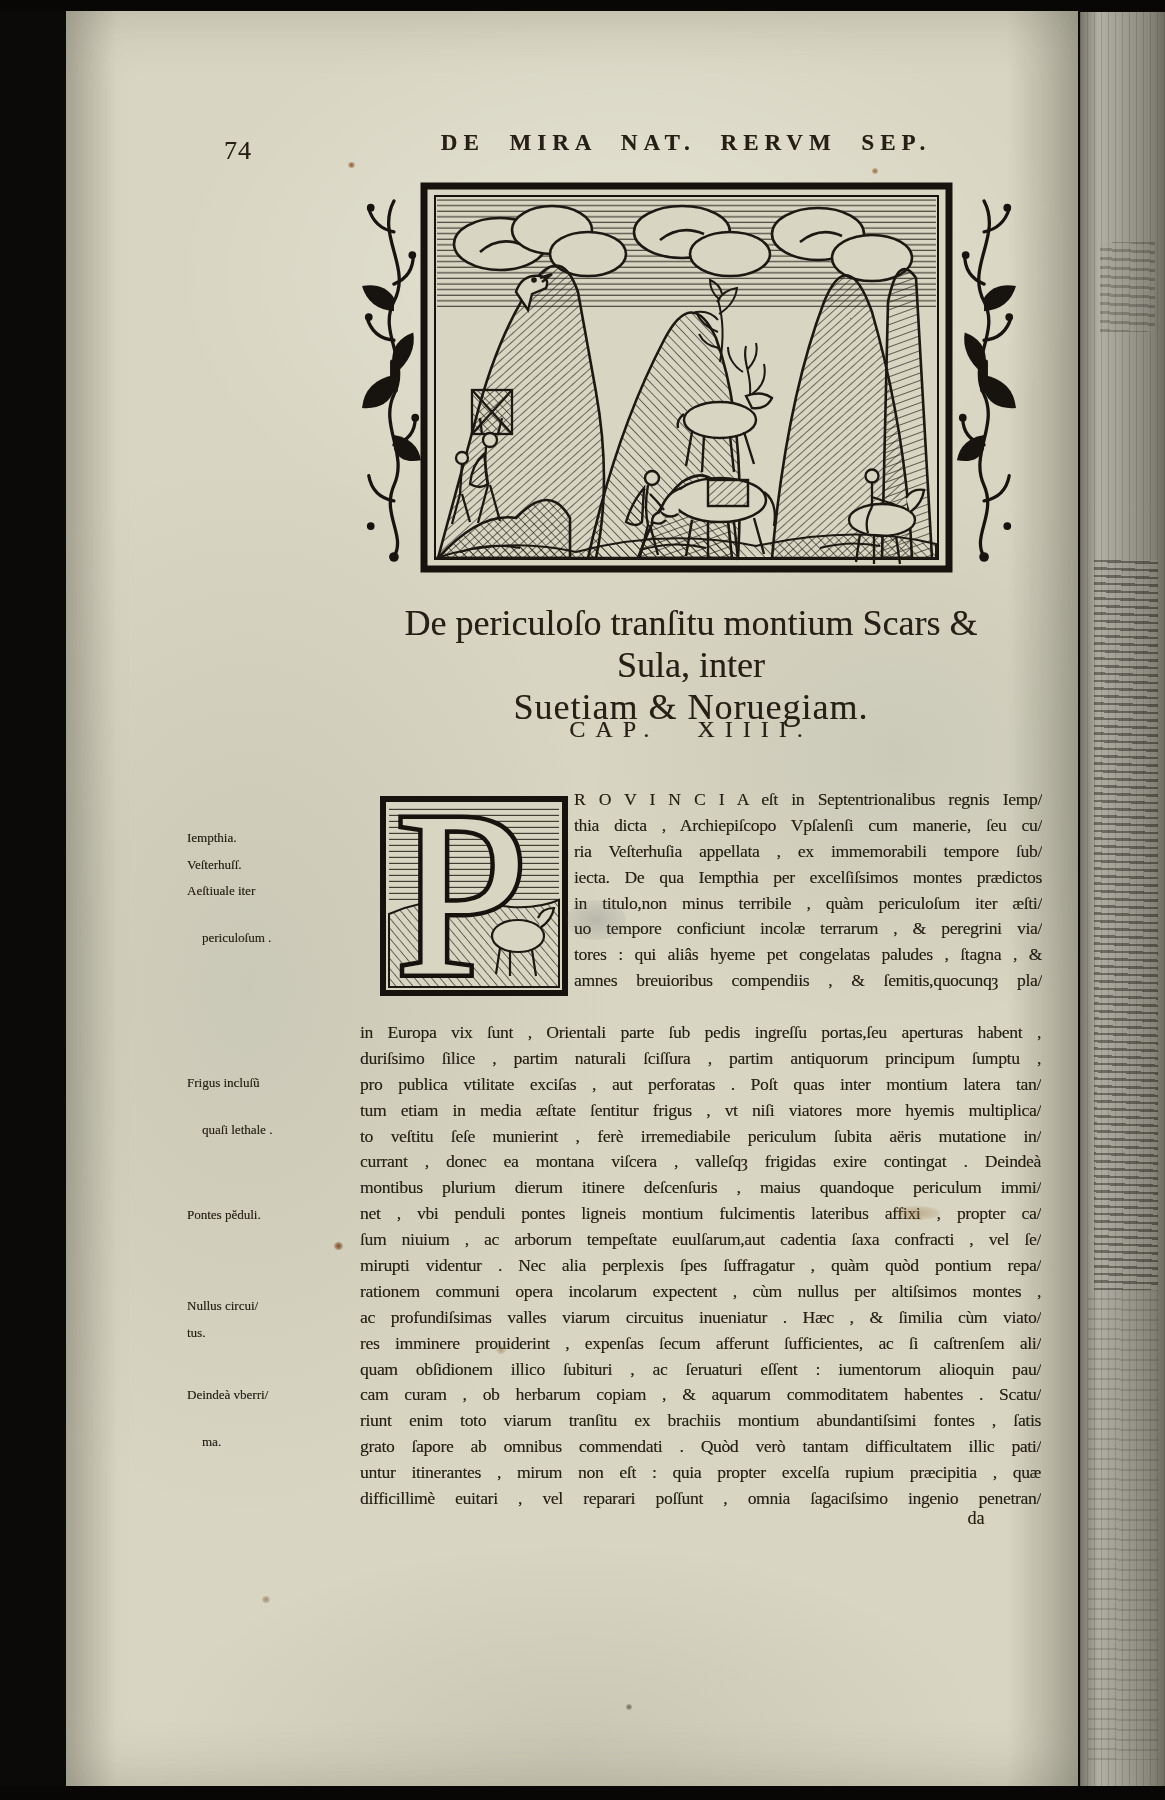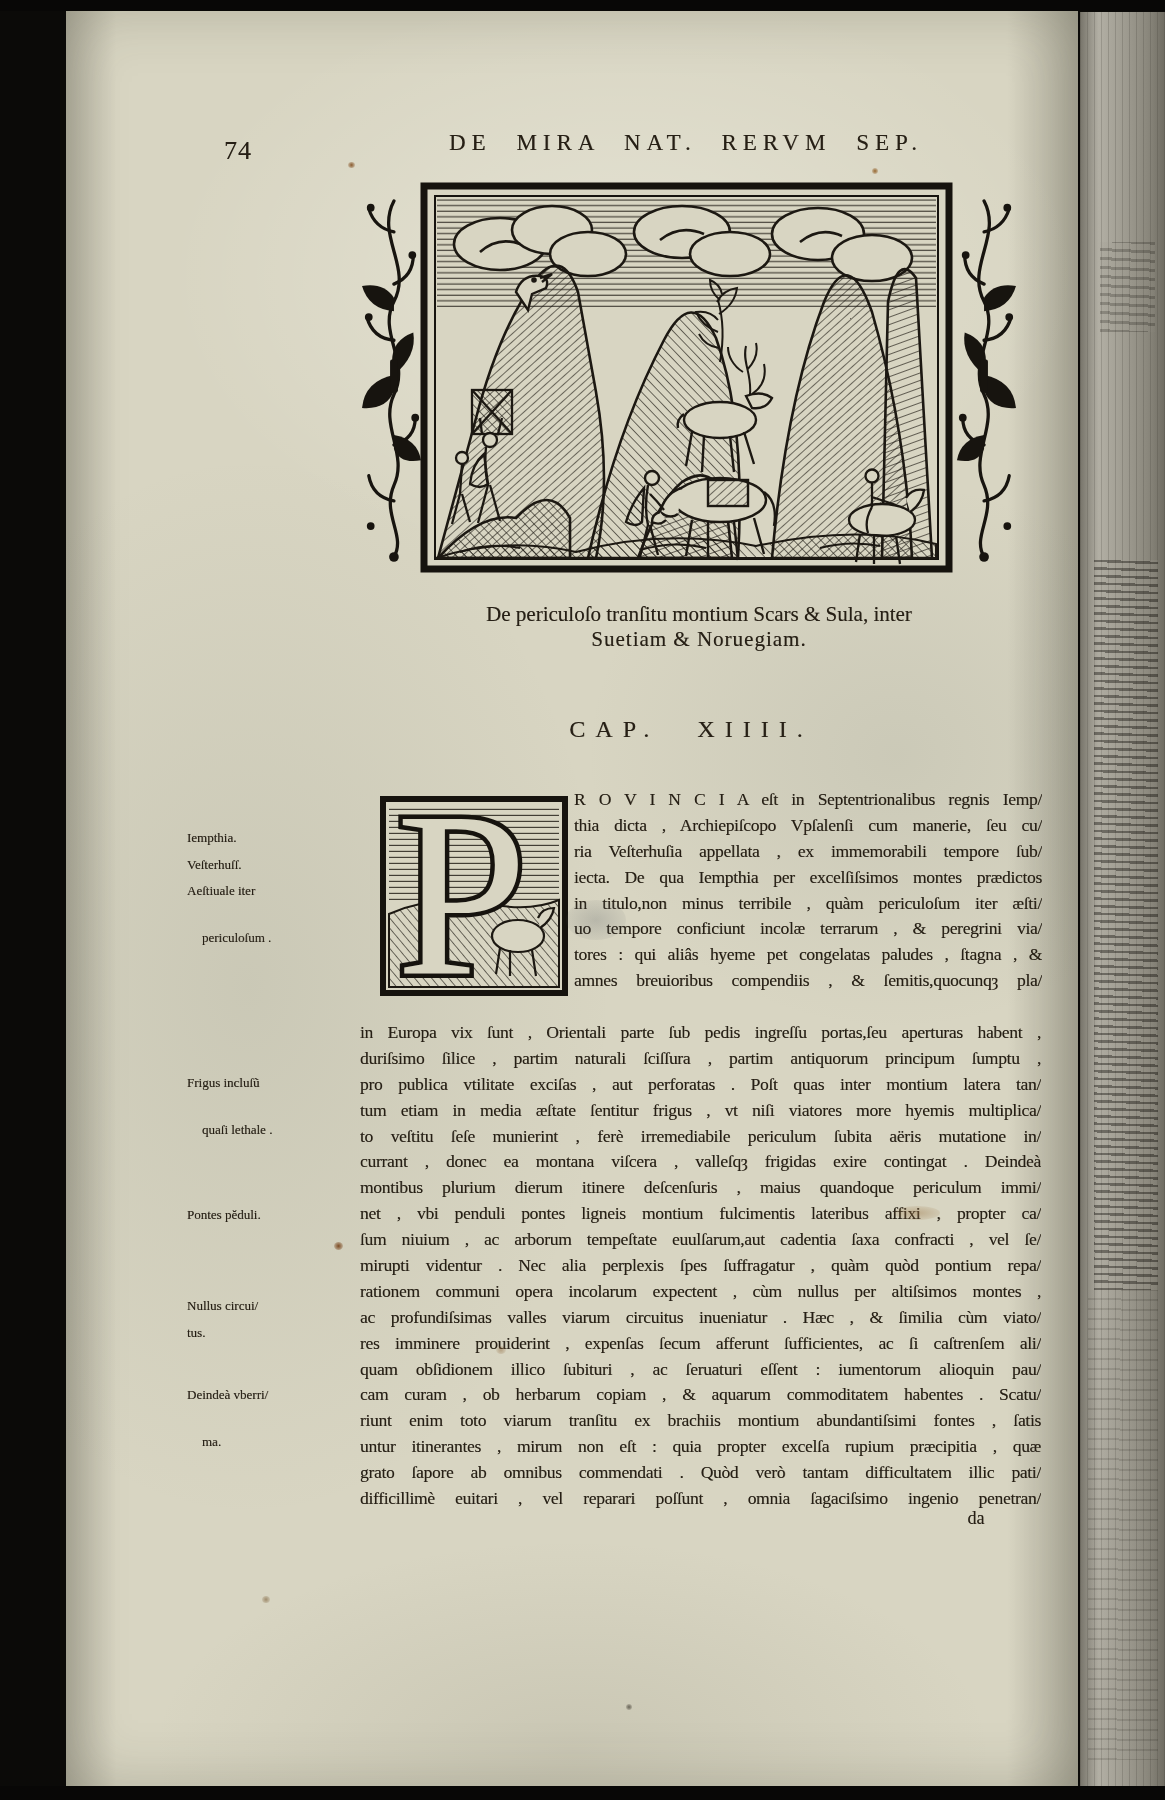--- a/index.html
+++ b/index.html
@@ -17,28 +17,28 @@
       radial-gradient(ellipse 430px 380px at 82% 42%, rgba(125,130,120,0.14), rgba(0,0,0,0) 72%),
       radial-gradient(ellipse 600px 300px at 50% 98%, rgba(120,118,100,0.15), rgba(0,0,0,0) 70%),
       linear-gradient(90deg, rgba(70,68,58,0.25), rgba(0,0,0,0) 5%, rgba(0,0,0,0) 93%, rgba(70,68,58,0.30));
     box-shadow:inset 0 0 60px rgba(60,58,45,0.25);
   }
   .ink{color:#261f15;text-shadow:0.3px 0.3px 0.5px rgba(38,30,20,0.45);}
   .abs{position:absolute;}
 
   .page-number{left:158px;top:126px;font-size:26px;letter-spacing:1px;text-align:center;}
   .running-header{left:290px;top:120px;width:660px;text-align:center;
-    font-size:23px;letter-spacing:6px;word-spacing:13px;font-weight:normal;}
+    font-size:23px;letter-spacing:6px;word-spacing:13px;font-weight:bold;}
 
   .woodcut-wrap{left:296px;top:170px;width:656px;height:396px;}
   .orn-left{position:absolute;left:0;top:8px;width:60px;height:380px;}
   .orn-right{position:absolute;right:2px;top:8px;width:60px;height:380px;transform:scaleX(-1);}
   .cut-main{position:absolute;left:58px;top:2px;width:533px;height:391px;}
 
-  .title-block{left:308px;top:592px;width:650px;text-align:center;font-size:21px;}
+  .title-block{left:300px;top:592px;width:650px;text-align:center;font-size:36px;}
   .title-line2{letter-spacing:1px;}
   .cap-line{left:300px;top:706px;width:650px;text-align:center;font-size:24px;letter-spacing:10px;}
   .cap-num{margin-left:38px;}
 
   .dropcap-wrap{left:314px;top:786px;width:188px;height:200px;}
 
   .bline{position:relative;height:25.9px;line-height:25.9px;
     text-align:justify;text-align-last:justify;overflow:hidden;
     font-size:17.5px;letter-spacing:-0.3px;}
   .segA{left:508px;top:777px;width:468px;}
@@ -291,22 +291,22 @@
     <div class="bline">montibus plurium dierum itinere deſcenſuris , maius quandoque periculum immi/</div>
     <div class="bline">net , vbi penduli pontes ligneis montium fulcimentis lateribus affixi , propter ca/</div>
     <div class="bline">ſum niuium , ac arborum tempeſtate euulſarum,aut cadentia ſaxa confracti , vel ſe/</div>
     <div class="bline">mirupti videntur .  Nec alia perplexis ſpes ſuffragatur , quàm quòd pontium repa/</div>
     <div class="bline">rationem communi opera incolarum expectent , cùm nullus per altiſsimos montes ,</div>
     <div class="bline">ac profundiſsimas valles viarum circuitus inueniatur .  Hæc , &amp; ſimilia cùm viato/</div>
     <div class="bline">res imminere prouiderint , expenſas ſecum afferunt ſufficientes, ac ſi caſtrenſem ali/</div>
     <div class="bline">quam obſidionem illico ſubituri , ac ſeruaturi eſſent :  iumentorum alioquin pau/</div>
     <div class="bline">cam curam , ob herbarum copiam , &amp; aquarum commoditatem habentes .  Scatu/</div>
     <div class="bline">riunt enim toto viarum tranſitu ex brachiis montium abundantiſsimi fontes , ſatis</div>
+    <div class="bline">grato ſapore ab omnibus commendati .  Quòd verò tantam difficultatem illic pati/</div>
     <div class="bline">untur itinerantes , mirum non eſt : quia propter excelſa rupium præcipitia , quæ</div>
-    <div class="bline">grato ſapore ab omnibus commendati .  Quòd verò tantam difficultatem illic pati/</div>
     <div class="bline">difficillimè euitari , vel reparari poſſunt , omnia ſagaciſsimo ingenio penetran/</div>
   </div>
 
   <div class="abs mnote mn1 ink">
     <div>Iempthia.</div>
     <div>Veſterhuſſ.</div>
     <div>Aeſtiuale iter</div>
     <div class="mn-indent">periculoſum .</div>
   </div>
   <div class="abs mnote mn2 ink">

